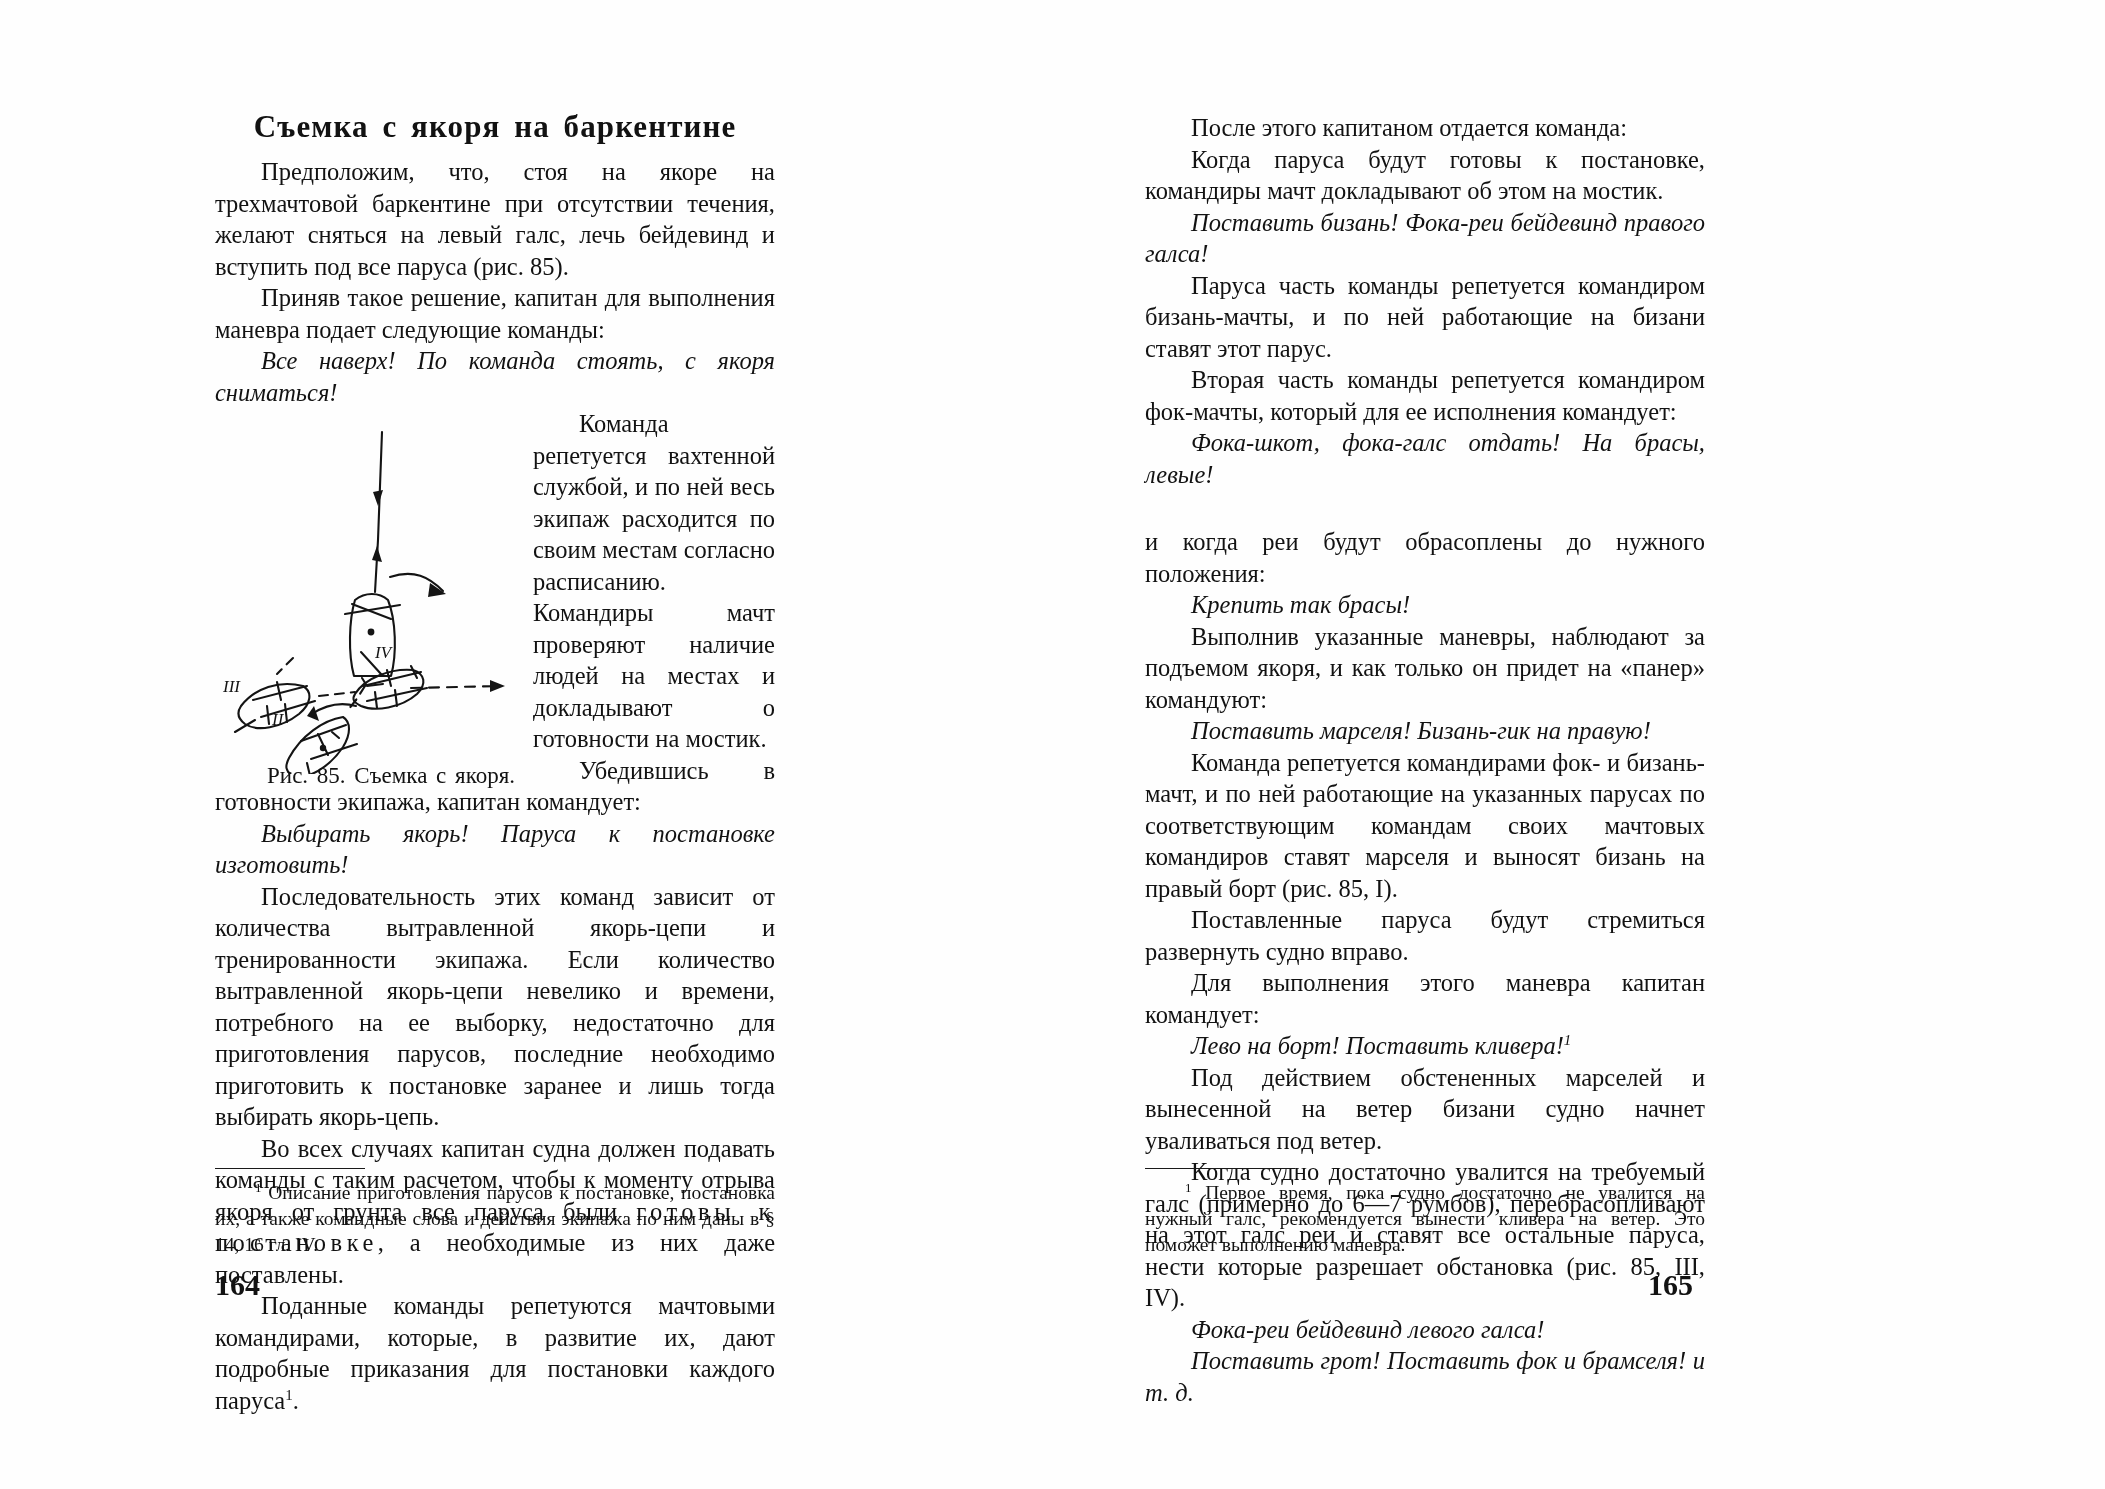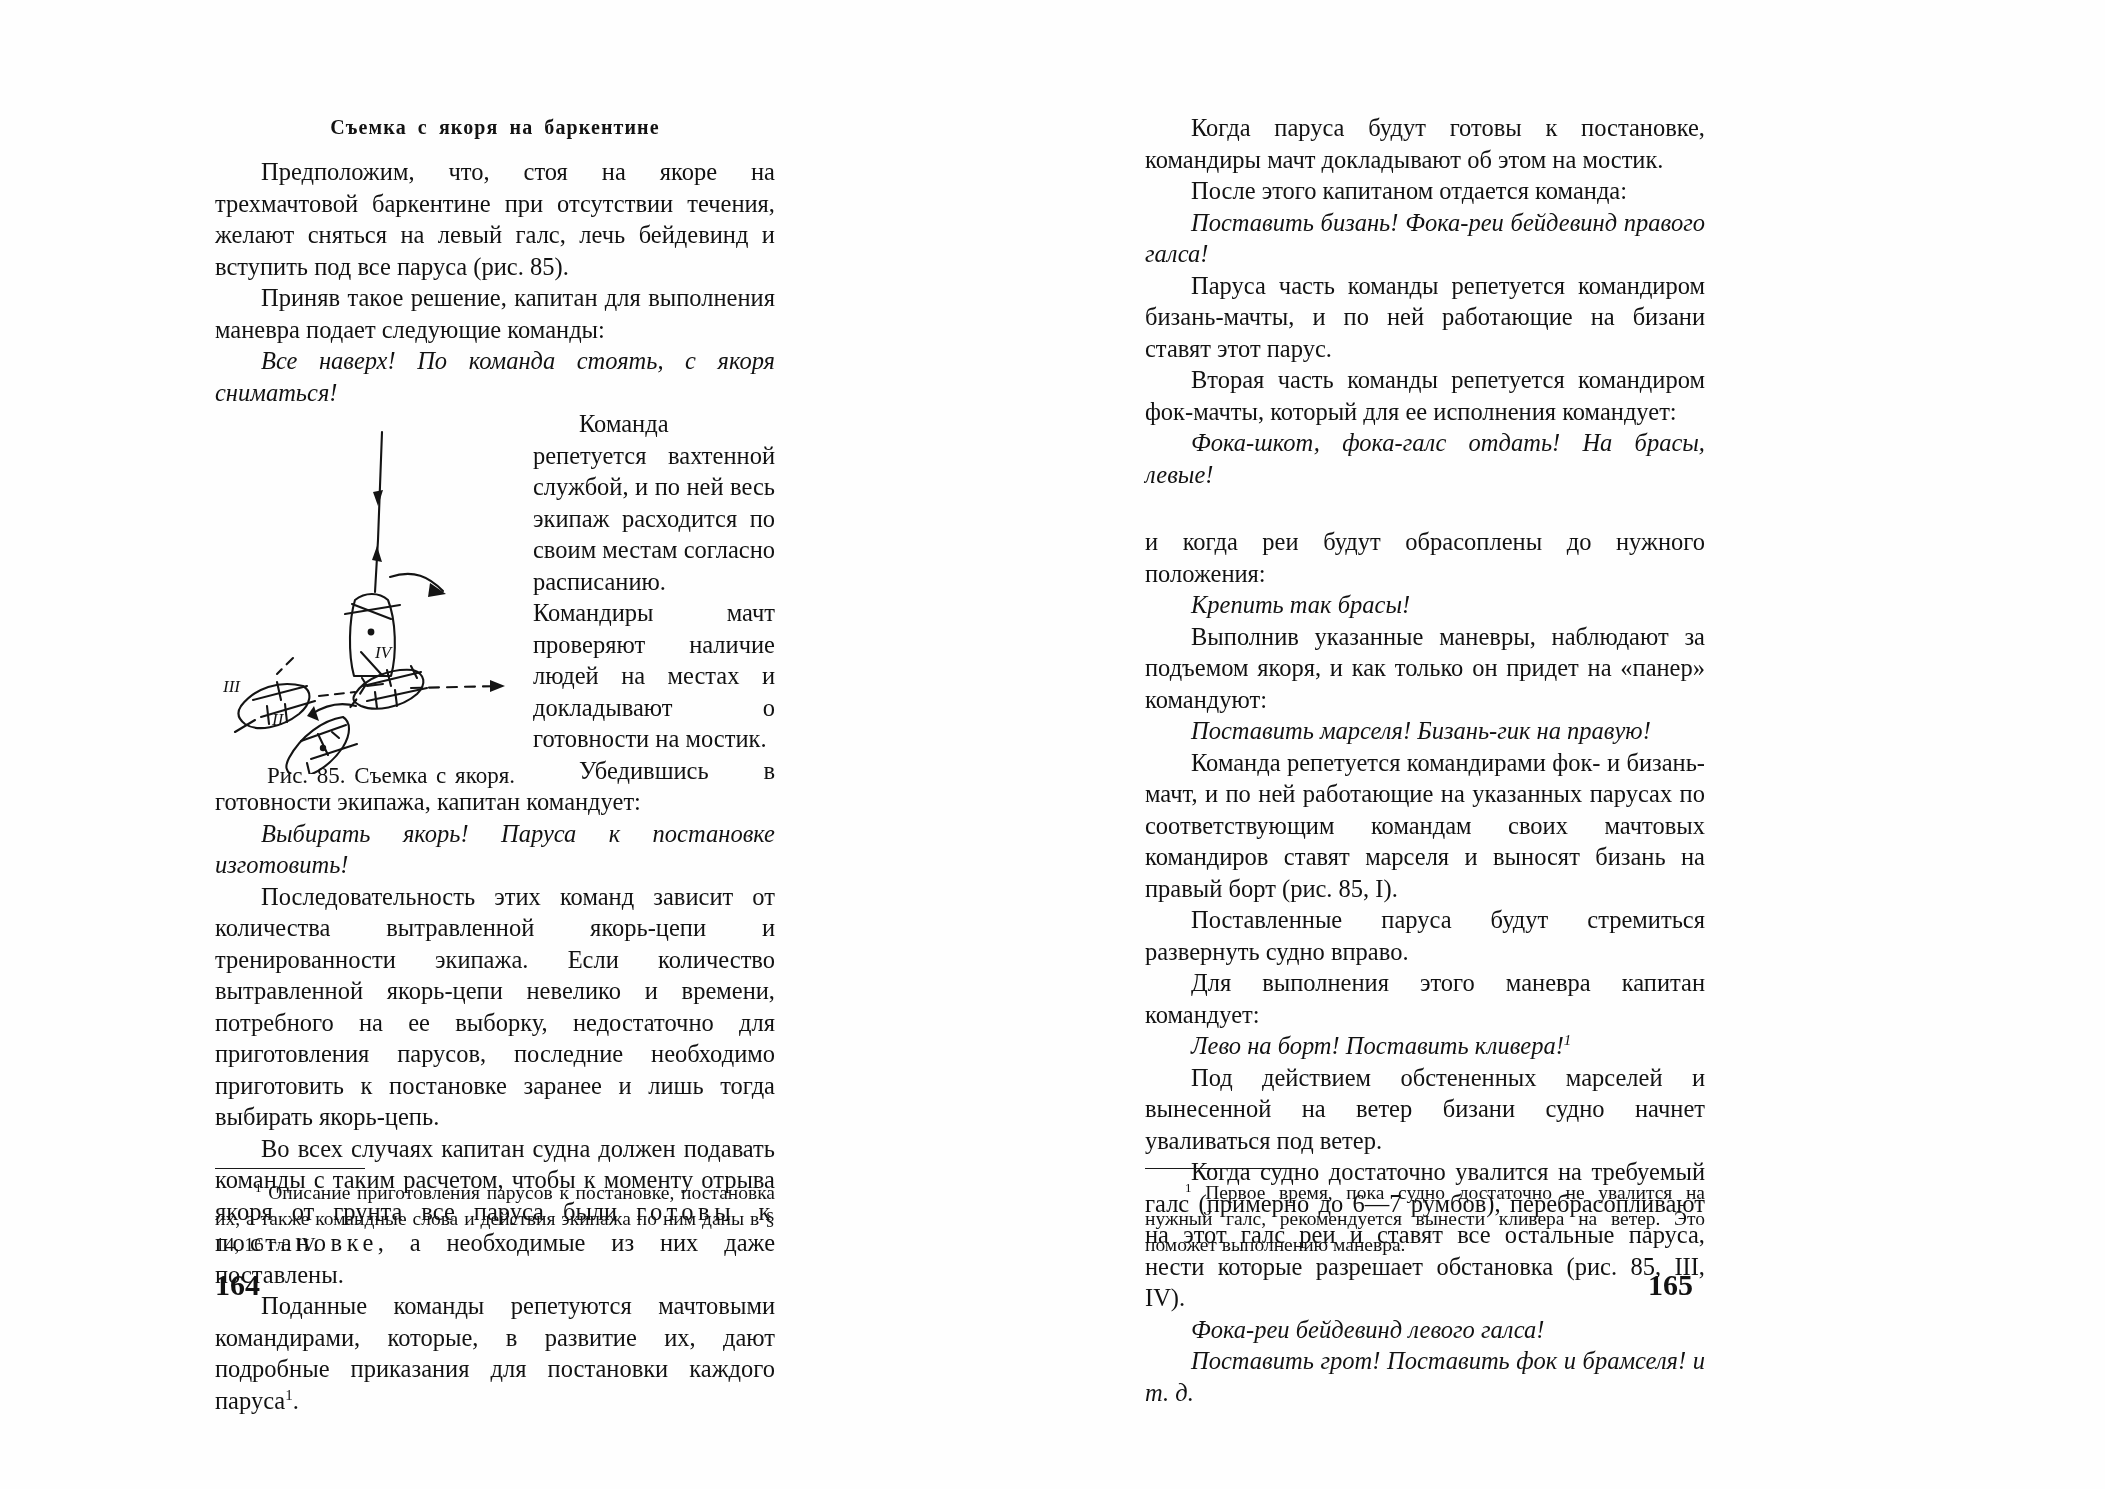--- a/index.html
+++ b/index.html
@@ -28,21 +28,21 @@
     font-size: 24.5px;
     line-height: 31.5px;
     text-align: justify;
     text-justify: inter-word;
     hyphens: manual;
   }
   .col-left  { left: 215px; }
   .col-right { left: 1145px; }
 
   h1.sec-title {
-    font-size: 20px;
+    font-size: 31px;
     font-weight: bold;
     text-align: center;
     letter-spacing: 1.1px;
     word-spacing: 5px;
     margin: 0 0 14px 0;
     line-height: 30px;
   }
   p {
     margin: 0;
     text-indent: 46px;
@@ -214,22 +214,22 @@
         <path d="M172 70 L176 86"></path>
         <path d="M160 92 L162 108"></path>
         <path d="M180 90 L182 106"></path>
         <path d="M196 66 L202 78"></path>
       </g>
       <text x="160" y="58" font-family="Liberation Serif, serif" font-size="17" font-style="italic" fill="#141414" stroke="none">IV</text>
     </g>
   </svg>
 
   <div class="col col-right">
+    <p>После этого капитаном отдается команда:</p>
     <p>Когда паруса будут готовы к постановке, командиры мачт докладывают об этом на мостик.</p>
-    <p>После этого капитаном отдается команда:</p>
     <p class="cmd">Поставить бизань! Фока-реи бейдевинд правого галса!</p>
     <p>Паруса часть команды репетуется командиром бизань-мачты, и по ней работающие на бизани ставят этот парус.</p>
     <p>Вторая часть команды репетуется командиром фок-мачты, который для ее исполнения командует:</p>
     <p class="cmd">Фока-шкот, фока-галс отдать! На брасы, левые!</p>
     <p class="noind">и когда реи будут обрасоплены до нужного положения:</p>
     <p class="cmd">Крепить так брасы!</p>
     <p>Выполнив указанные маневры, наблюдают за подъемом якоря, и как только он придет на «панер» командуют:</p>
     <p class="cmd">Поставить марселя! Бизань-гик на правую!</p>
     <p>Команда репетуется командирами фок- и бизань-мачт, и по ней работающие на указанных парусах по соответствующим командам своих мачтовых командиров ставят марселя и выносят бизань на правый борт (рис. 85, I).</p>
     <p>Поставленные паруса будут стремиться развернуть судно вправо.</p>

